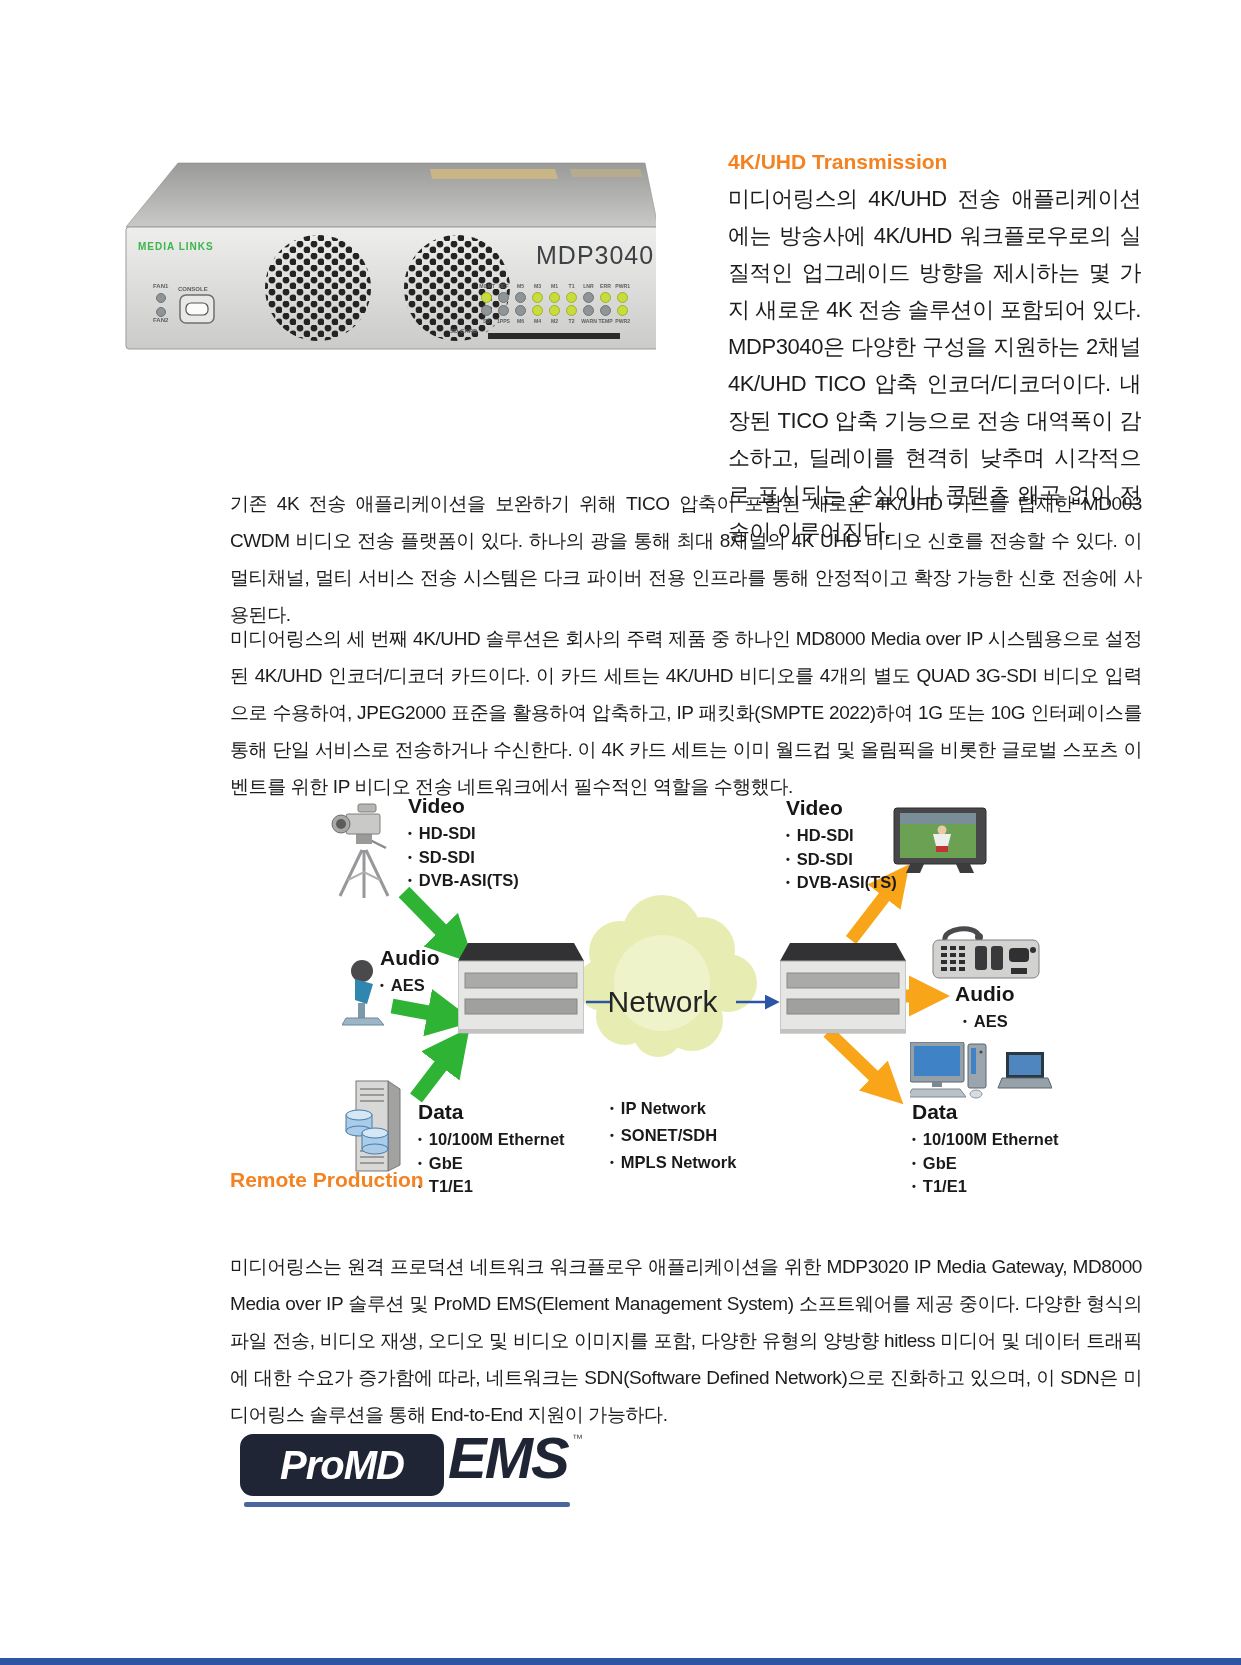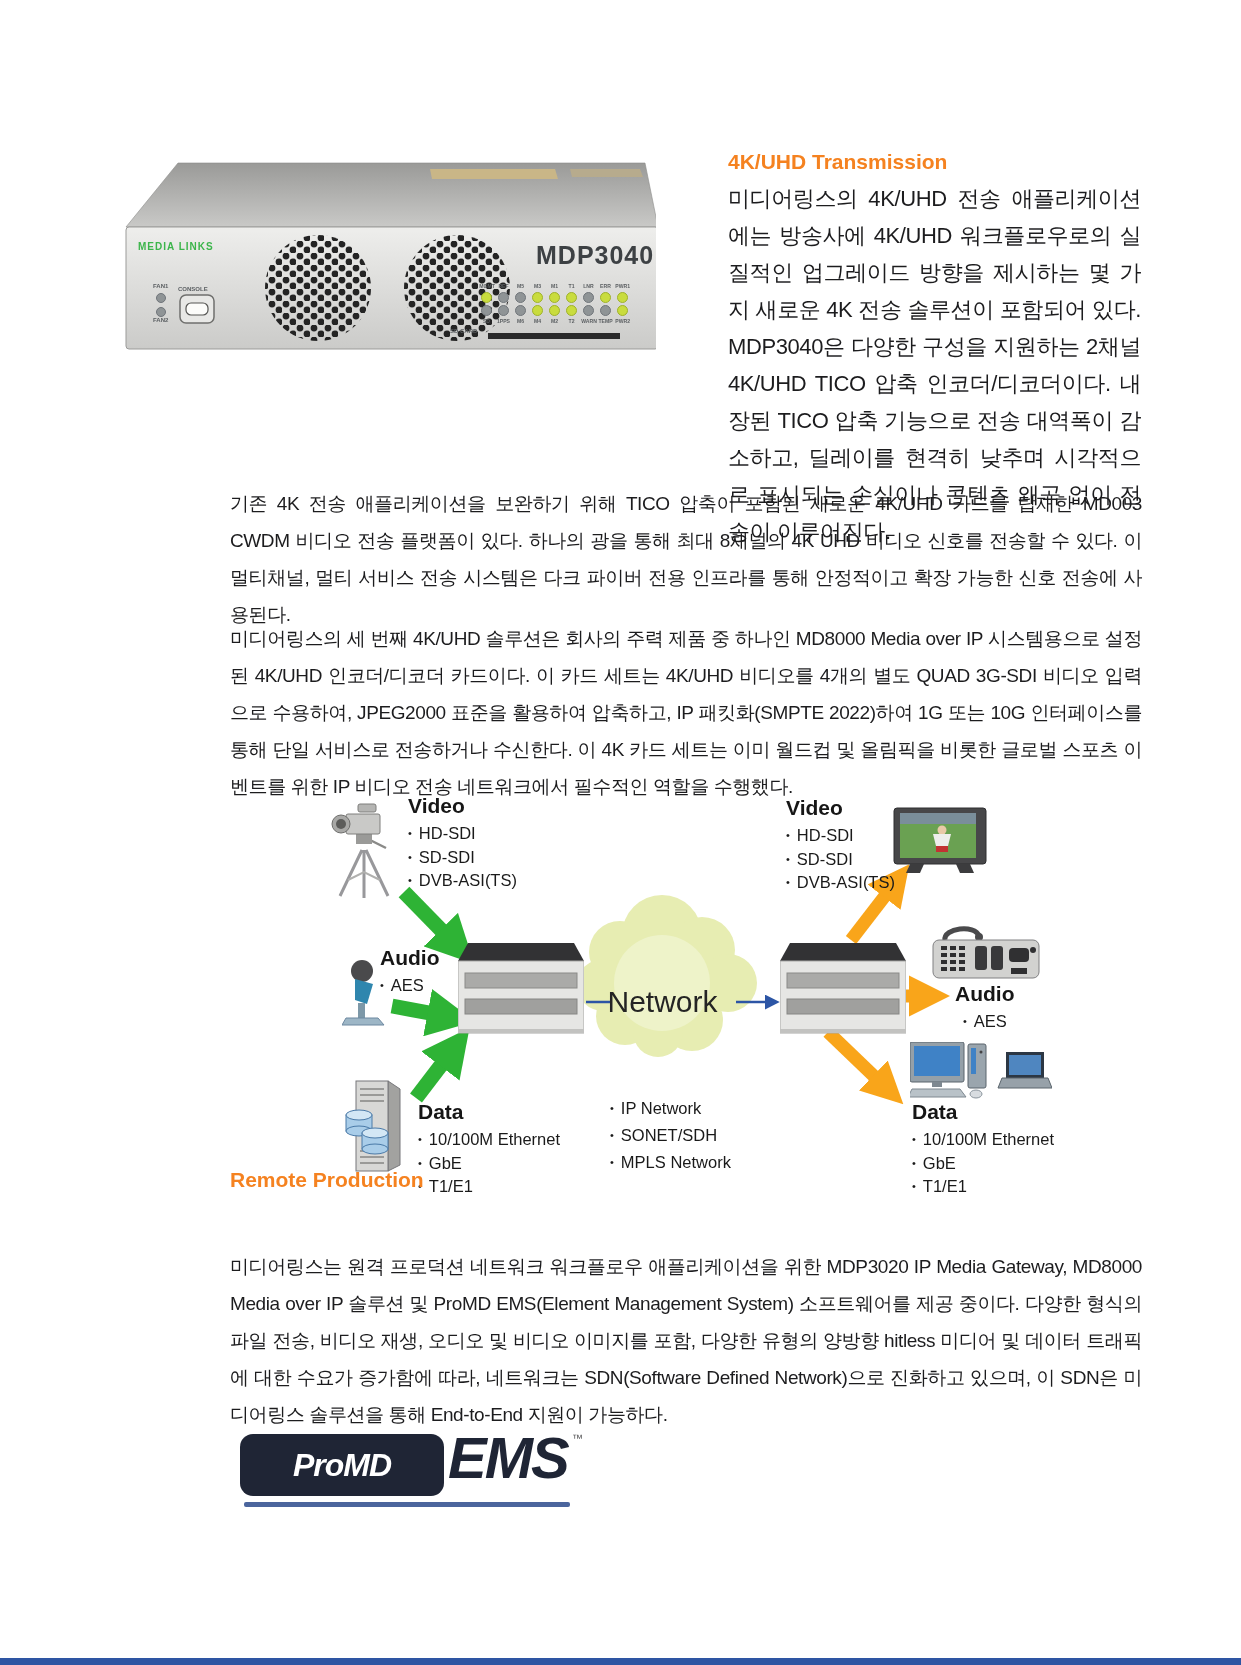--- a/index.html
+++ b/index.html
@@ -11,21 +11,21 @@
   .h-orange{font-size:21px;font-weight:800;color:#f58220;letter-spacing:0;}
   .para{font-size:19px;line-height:37px;font-weight:500;text-align:justify;
         letter-spacing:-0.4px;color:#1c1c1e;margin-top:48px;}
   .para-narrow{font-size:22px;line-height:37px;font-weight:500;text-align:justify;
         letter-spacing:-0.4px;color:#1c1c1e;}
 
   
   .device{left:100px;top:145px;width:556px;height:212px;}
   .brand{left:38px;top:96px;font-size:10px;font-weight:800;color:#3cb54b;
          text-transform:uppercase;letter-spacing:1px;font-variant:small-caps;}
-  .model{left:436px;top:96px;font-size:25px;font-weight:700;color:#3d4144;letter-spacing:1px;}
+  .model{left:436px;top:96px;font-size:25px;font-weight:400;color:#3d4144;letter-spacing:1px;}
   .tinylabel{font-size:6px;color:#5a5e61;font-weight:600;}
   .console-label{left:78px;top:141px;}
   .fan1{left:53px;top:138px;} .fan2{left:53px;top:172px;}
   .fan-dot{width:8px;height:8px;border-radius:50%;background:#8f9496;border:1px solid #70757a;}
   .fd1{left:56px;top:148px;} .fd2{left:56px;top:162px;}
   .sdlabel{left:350px;top:183px;}
   .leds{left:378px;top:138px;display:flex;}
   .led-col{width:17px;text-align:center;}
   .led-col .l1,.led-col .l2{display:block;font-size:6px;line-height:7px;color:#5a5e61;
          font-weight:600;transform:scale(.85);white-space:nowrap;}
@@ -43,31 +43,31 @@
   .para3{left:230px;top:572px;width:912px;}
   .remote-head{left:230px;top:1168px;}
   .remote-para{left:230px;top:1200px;width:912px;}
   .logo-para{left:578px;top:1425px;width:562px;}
 
   
   .diagram{left:300px;top:780px;width:800px;height:430px;}
   .overlay{left:0;top:0;}
   .dlabel{font-size:21px;font-weight:800;color:#161616;line-height:24px;}
   .blist{margin-top:5px;}
-  .bi{font-size:16.5px;font-weight:400;color:#1a1a1a;line-height:21.5px;white-space:nowrap;}
+  .bi{font-size:16.5px;font-weight:700;color:#1a1a1a;line-height:21.5px;white-space:nowrap;}
   .bi::before{content:"•";font-size:11px;margin-right:7px;position:relative;top:-2px;color:#1a1a1a;}
   .net-label{left:285px;top:205px;width:155px;text-align:center;font-size:30px;
              font-weight:400;color:#242424;letter-spacing:0;}
   .net-list .bi{line-height:25px;}
 
   
   .promd{left:240px;top:1428px;width:345px;height:90px;}
   .promd-box{position:absolute;left:0;top:6px;width:204px;height:62px;background:#1f2535;
              border-radius:13px;display:flex;align-items:center;justify-content:center;}
-  .promd-box span{color:#ffffff;font-size:32px;font-weight:800;font-style:italic;letter-spacing:-1px;}
+  .promd-box span{color:#ffffff;font-size:40px;font-weight:800;font-style:italic;letter-spacing:-1px;}
   .ems-text{position:absolute;left:208px;top:-4px;font-size:58px;font-weight:800;
             font-style:italic;color:#1f2535;letter-spacing:-2px;}
   .tm-mark{position:absolute;left:332px;top:4px;font-size:11px;color:#4a4a4c;}
   .promd-bar{position:absolute;left:4px;top:74px;width:326px;height:5px;background:#2c4a8c;
              border-radius:2px;opacity:.85;}
 
   
   .footer{left:970px;top:1654px;width:196px;text-align:right;}
   .footer .fdate{font-size:14.5px;font-weight:600;color:#222;}
   .footer .fpage{font-size:21px;font-weight:800;color:#111;margin-left:12px;}

